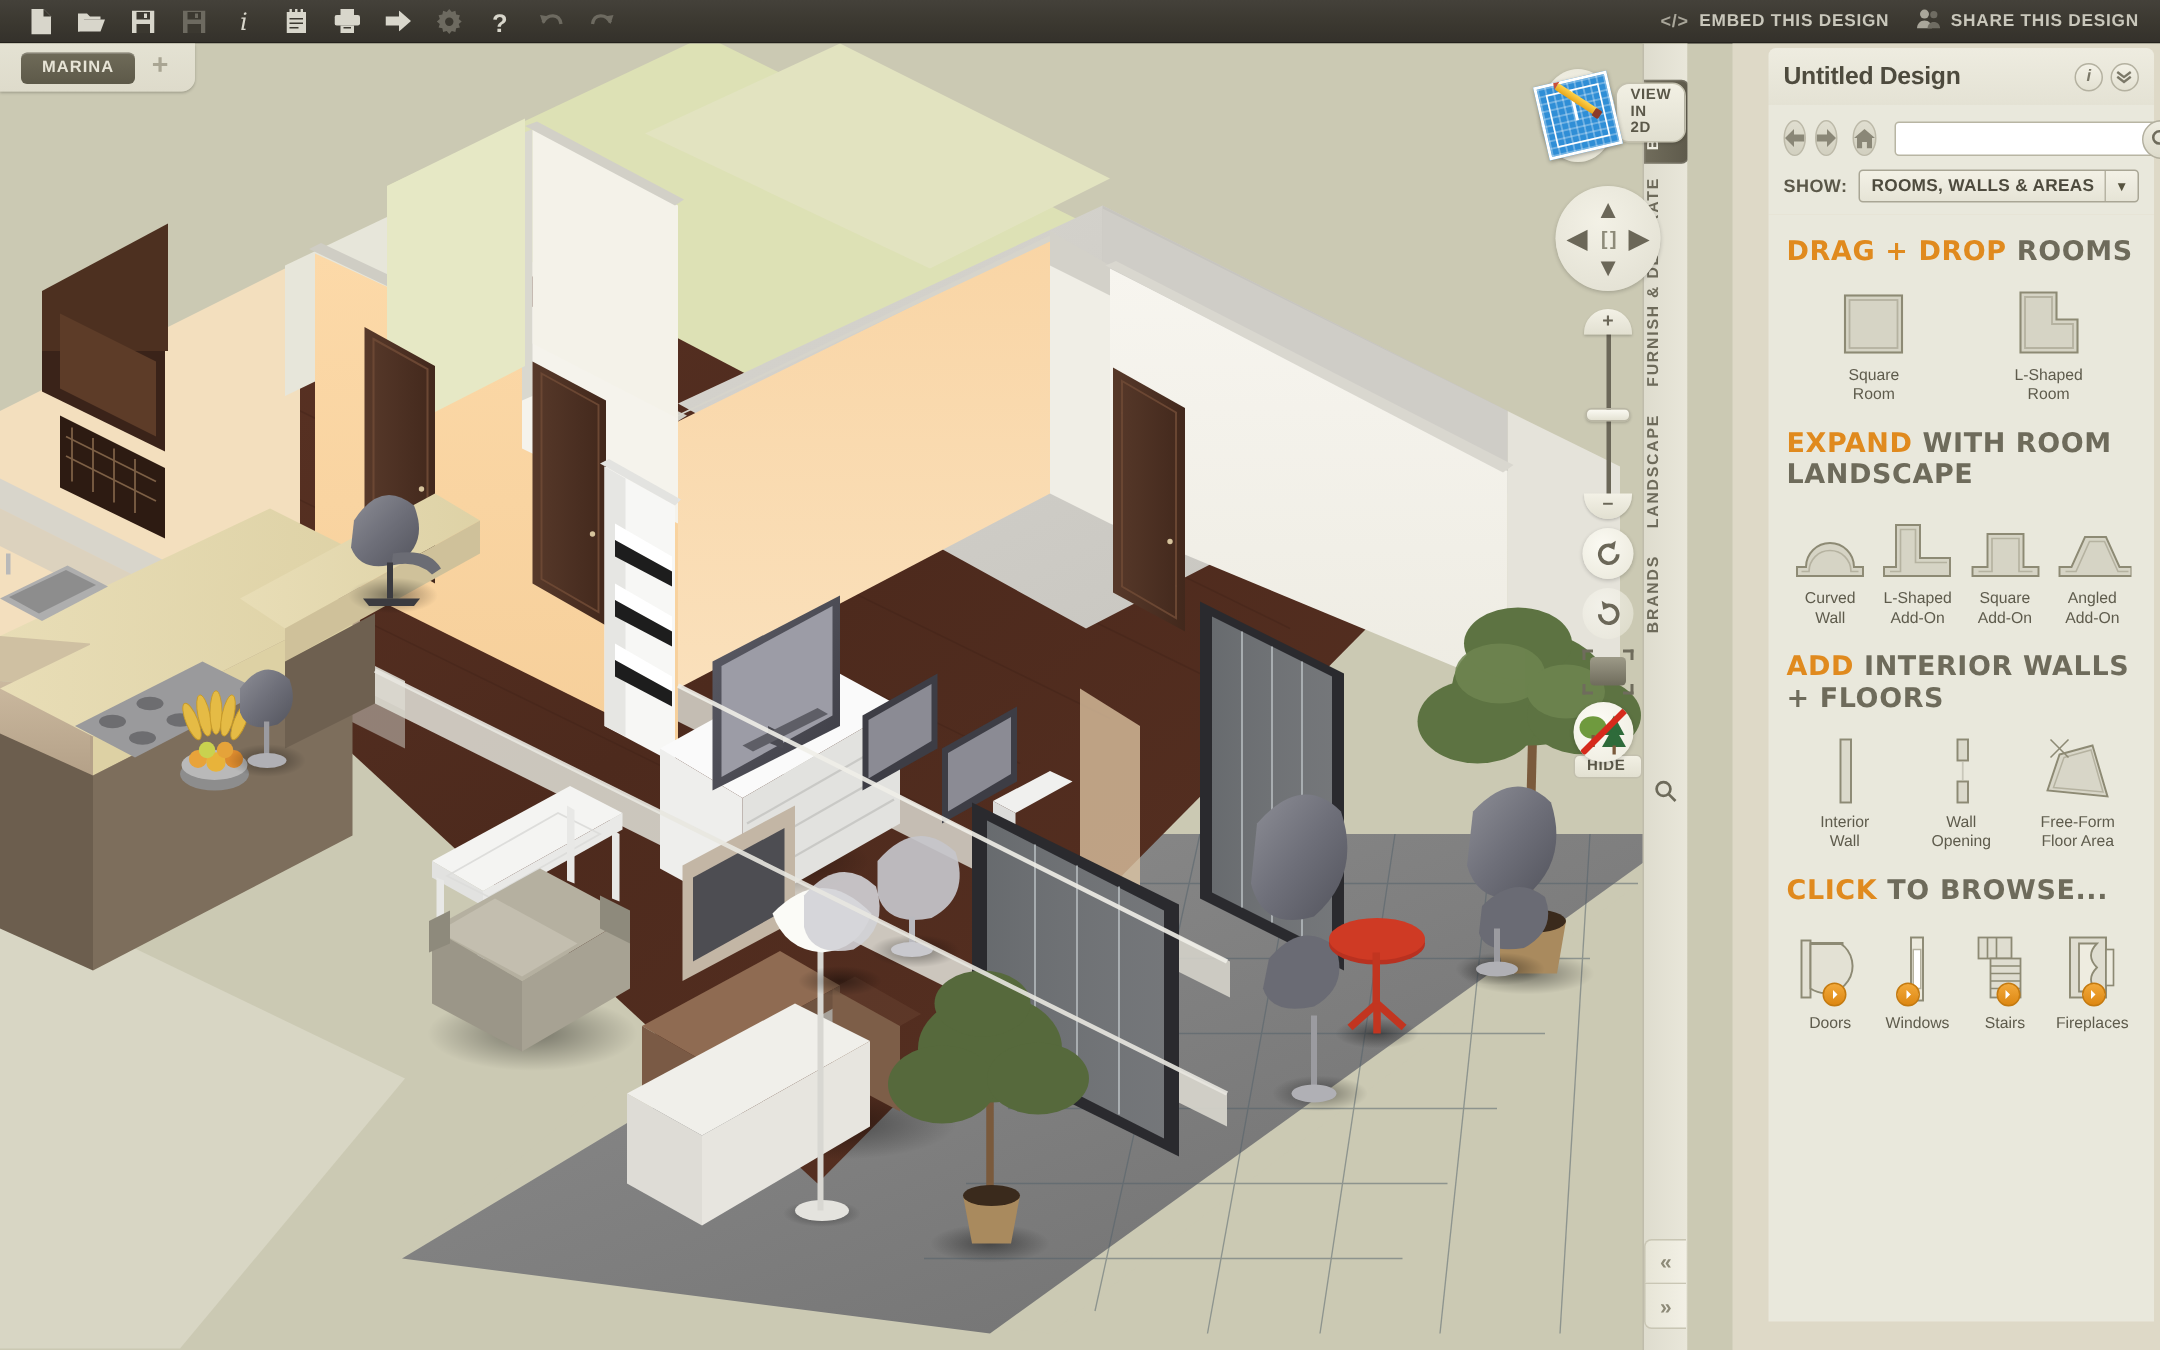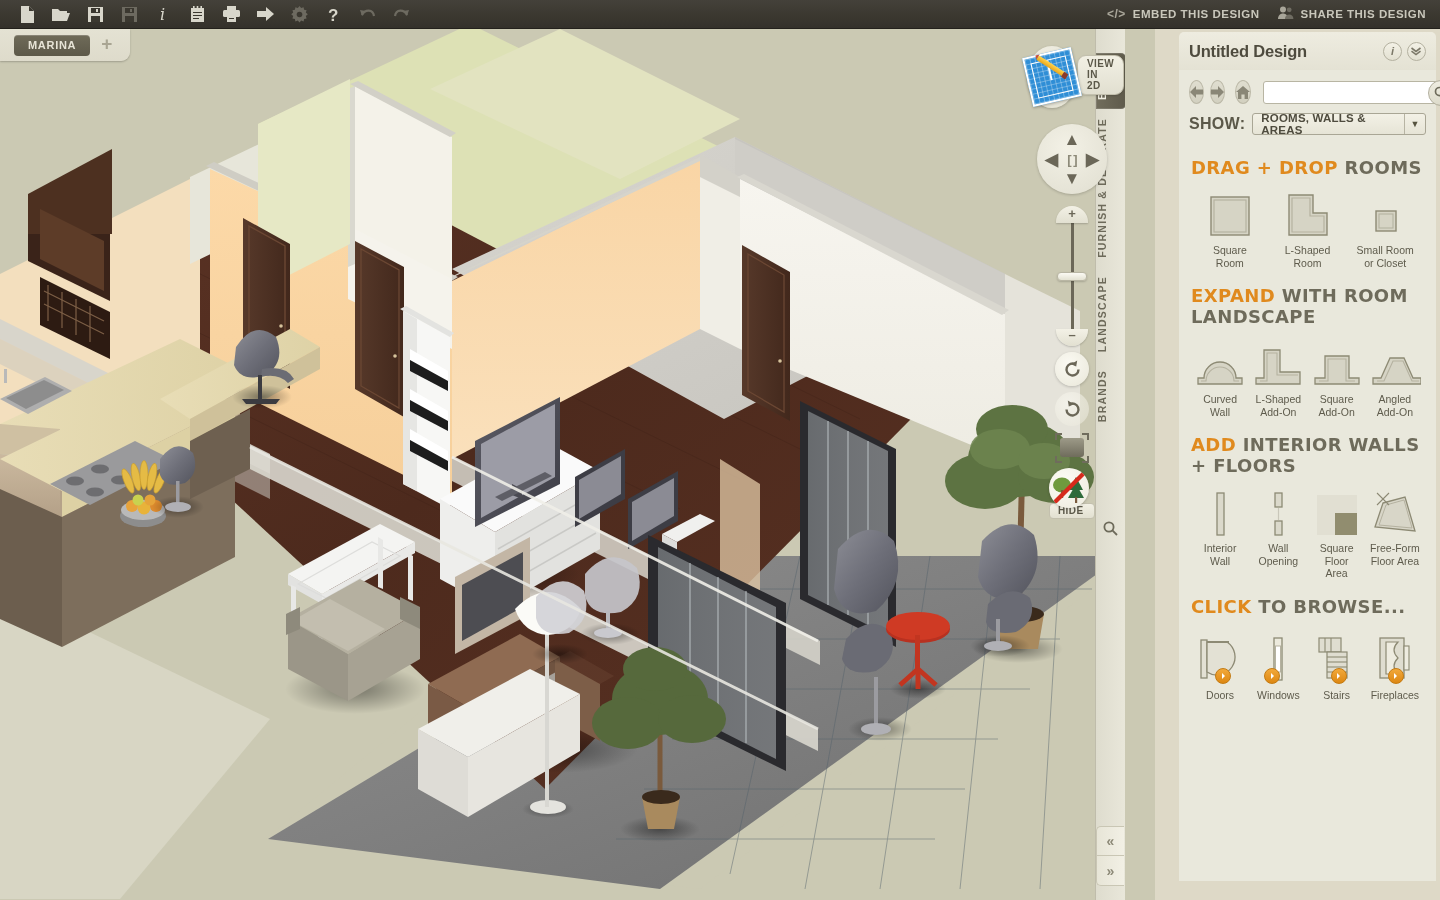--- a/index.html
+++ b/index.html
@@ -236,21 +236,21 @@
     flex:1; border:0; outline:0; height:100%; padding:0 28px 0 6px;
     font-size:12px; color:#4e4b3e; background:transparent;
     font-family:"Liberation Sans", sans-serif;
   }
   .search-btn {
     position:absolute; right:-1px; top:-2px; width:26px; height:26px; border-radius:50%;
     background:linear-gradient(#efede1,#dddbcb); border:1px solid #b2af9e;
     display:flex; align-items:center; justify-content:center; cursor:pointer; color:#6f6c5c;
   }
   .showrow { display:flex; align-items:center; gap:7px; }
-  .showrow .lbl { font-size:16px; font-weight:bold; color:#5b5849; letter-spacing:.3px; }
+  .showrow .lbl { font-size:12px; font-weight:bold; color:#5b5849; letter-spacing:.3px; }
   .select {
     flex:1; height:22px; background:linear-gradient(#f3f1e6,#e6e4d6);
     border:1px solid #a9a695; border-radius:3px;
     display:flex; align-items:center; padding:0 0 0 8px;
     font-size:11.5px; font-weight:bold; color:#4e4b3e; letter-spacing:.2px; cursor:pointer;
   }
   .select .arrow {
     margin-left:auto; width:22px; height:100%; border-left:1px solid #b7b4a3;
     display:flex; align-items:center; justify-content:center; color:#56533f; font-size:9px;
   }
@@ -928,30 +928,20 @@
           <div class="item">
             <div class="art">
               <svg width="50" height="50" viewBox="0 0 50 50">
                   <path d="M6 6 h24 v18 h14 v22 h-38 z" fill="#d6d4c5" stroke="#8d8a74" stroke-width="1.4"></path>
                   <path d="M9 9 h18 v18 h14 v16 h-32 z" fill="none" stroke="#b5b2a0" stroke-width="1.2"></path>
                 </svg>
             </div>
             <div class="cap" style="white-space:pre-line">L-Shaped
 Room</div>
           </div>
-          <div class="item">
-            <div class="art">
-              <svg width="50" height="50" viewBox="0 0 50 50">
-                  <rect x="16" y="22" width="20" height="20" fill="#d6d4c5" stroke="#8d8a74" stroke-width="1.4"></rect>
-                  <rect x="19" y="25" width="14" height="14" fill="none" stroke="#b5b2a0" stroke-width="1.1"></rect>
-                </svg>
-            </div>
-            <div class="cap" style="white-space:pre-line">Small Room
-or Closet</div>
-          </div>
         </div>
       </div>
 
       <div class="sect">
         <h2>
           <span class="hl">EXPAND</span>
           <span>WITH ROOM LANDSCAPE</span>
         </h2>
         <div class="items">
           <div class="item">
@@ -1015,30 +1005,20 @@
           <div class="item">
             <div class="art">
               <svg width="34" height="46" viewBox="0 0 34 46">
                   <rect x="14" y="2" width="7" height="14" fill="#dbd9cb" stroke="#8d8a74" stroke-width="1.3"></rect>
                   <rect x="14" y="30" width="7" height="14" fill="#dbd9cb" stroke="#8d8a74" stroke-width="1.3"></rect>
                   <line x1="17.5" y1="17" x2="17.5" y2="29" stroke="#c9c7ba" stroke-width="1.2"></line>
                 </svg>
             </div>
             <div class="cap" style="white-space:pre-line">Wall
 Opening</div>
-          </div>
-          <div class="item">
-            <div class="art">
-              <svg width="44" height="44" viewBox="0 0 44 44">
-                  <rect x="2" y="2" width="40" height="40" fill="#e1dfd2"></rect>
-                  <rect x="20" y="20" width="22" height="22" fill="#918d6f"></rect>
-                </svg>
-            </div>
-            <div class="cap" style="white-space:pre-line">Square Floor
-Area</div>
           </div>
           <div class="item">
             <div class="art">
               <svg width="48" height="46" viewBox="0 0 48 46">
                   <path d="M12 12 L34 6 L44 40 L4 36 z" fill="#d8d6c8" stroke="#8d8a74" stroke-width="1.3"></path>
                   <path d="M15 14 L33 9 L41 37 L8 34 z" fill="none" stroke="#b5b2a0" stroke-width="1"></path>
                   <line x1="6" y1="2" x2="18" y2="14" stroke="#8d8a74" stroke-width="1.1"></line>
                   <line x1="18" y1="2" x2="6" y2="14" stroke="#8d8a74" stroke-width="1.1"></line>
                 </svg>
             </div>

